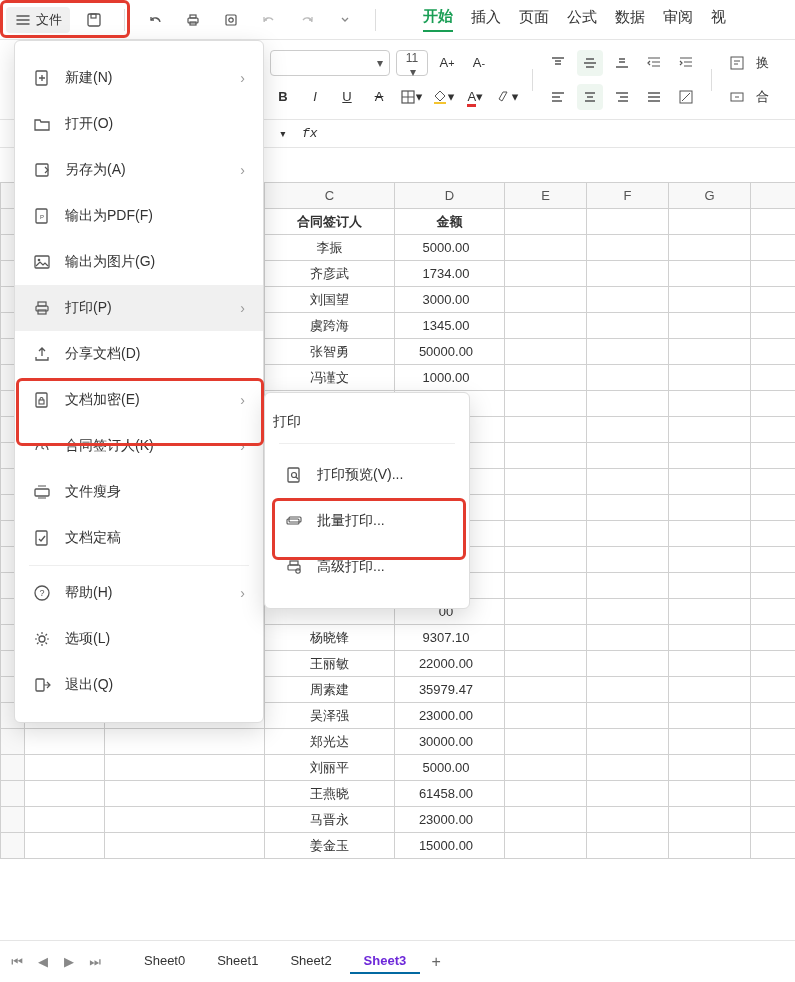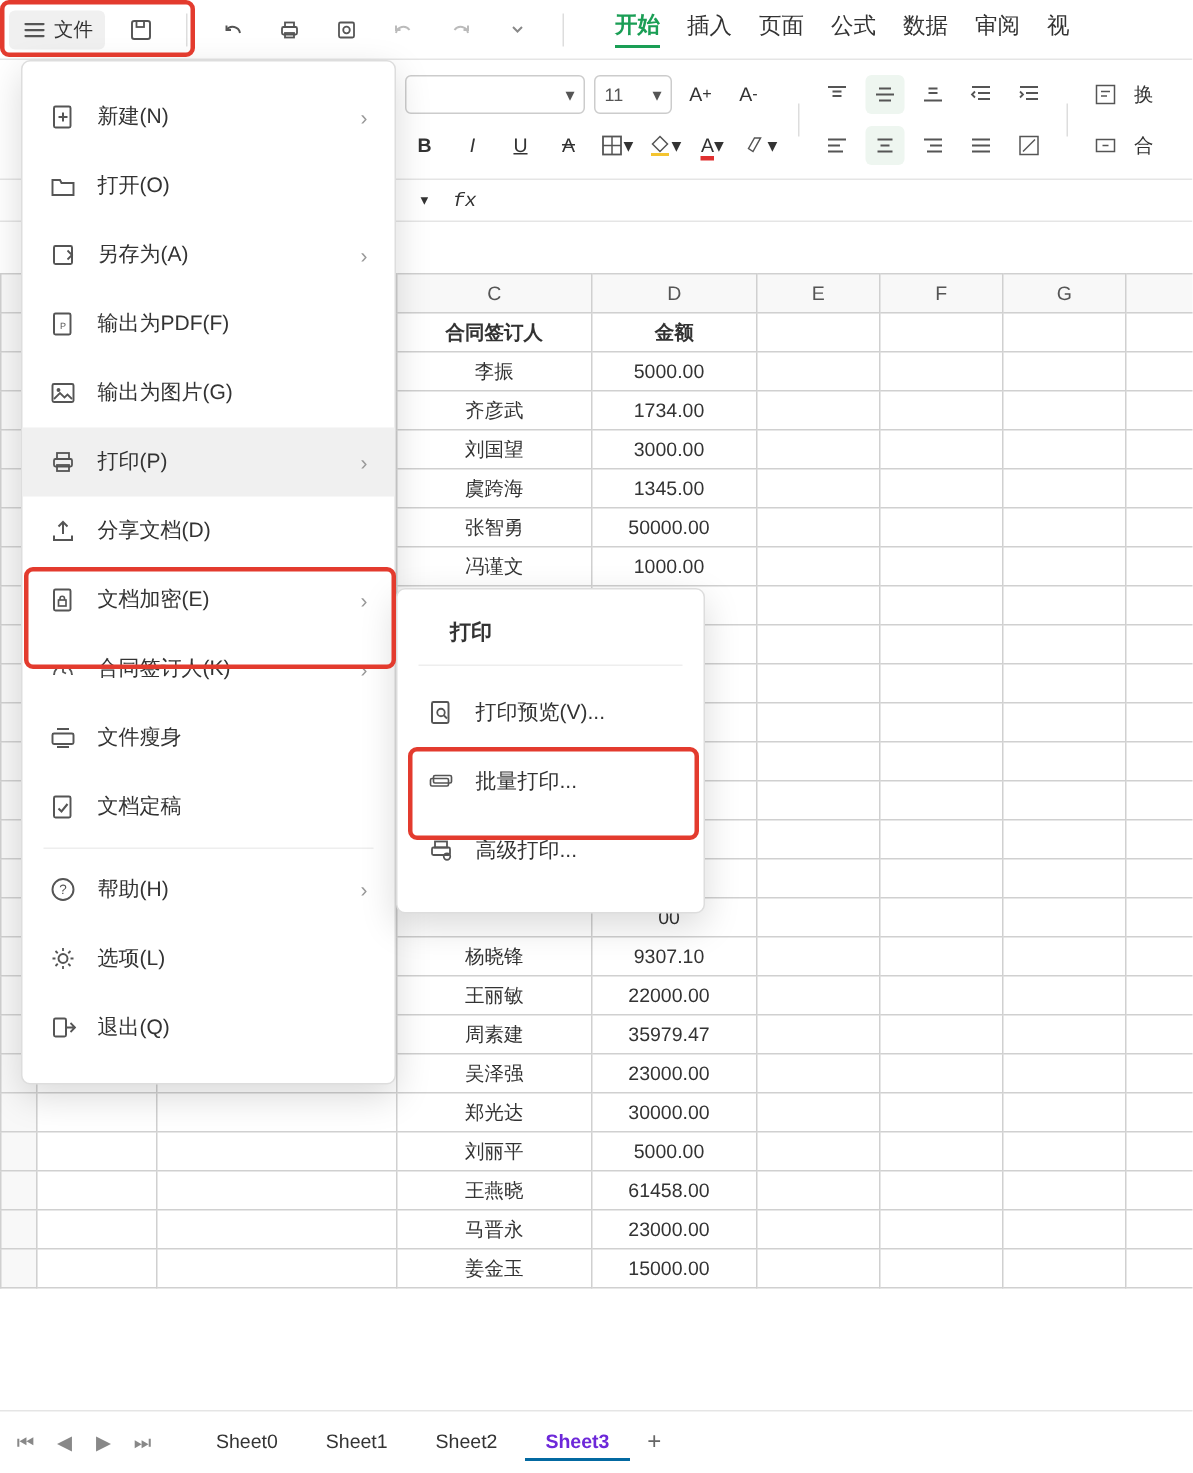--- a/index.html
+++ b/index.html
@@ -35,21 +35,21 @@
     width: 28px; height: 28px;
     display: flex; align-items: center; justify-content: center;
     border-radius: 4px;
     cursor: pointer;
   }
   .vdivider { width:1px; height:22px; background:#ddd; margin:0 6px; }
   .tab-bar {
     display: flex;
     align-items: center;
     gap: 18px;
-    margin-left: 18px;
+    margin-left: 31px;
     font-size: 15px;
   }
   .tab { color:#333; padding-bottom:4px; cursor:pointer; }
   .tab.active { color:#1a9e55; font-weight:600; border-bottom: 2.5px solid #1a9e55; }
 
   
   .ribbon {
     height: 80px;
     border-bottom: 1px solid #e5e5e5;
     display: flex;
@@ -63,21 +63,21 @@
   }
   .ribbon-line {
     display:flex; align-items:center; gap:6px;
   }
   .sel {
     border:1px solid #ccc; border-radius:4px; height:26px;
     display:flex; align-items:center; justify-content:space-between;
     padding:0 6px; font-size:12px; color:#555;
   }
   .sel.fontname { width:120px; }
-  .sel.fontsize { width:52px; }
+  .sel.fontsize { width:32px;flex-direction:column; }
   .ribbon-ico {
     width:26px; height:26px;
     display:flex; align-items:center; justify-content:center;
     border-radius:4px; cursor:pointer;
   }
   .drop-caret { margin-left:2px; }
 
   
   .fx-bar {
     height: 28px;
@@ -166,21 +166,21 @@
     left: 264px;
     width: 206px;
     background:#fff;
     border:1px solid #ddd;
     border-radius:6px;
     box-shadow: 0 8px 24px rgba(0,0,0,0.15);
     padding: 14px 0 18px 0;
     z-index: 60;
   }
   .print-title {
-    font-size:14px; font-weight:700; padding: 6px 20px 12px 35px;
+    font-size:14px; font-weight:400; padding: 6px 20px 12px 8px;
   }
   .print-sep { height:1px; background:#eee; margin:0 14px 8px 14px; }
   .print-item {
     display:flex; align-items:center;
     padding: 14px 20px; gap:14px;
     font-size:14px; cursor:pointer;
   }
 
   
   .callout {

